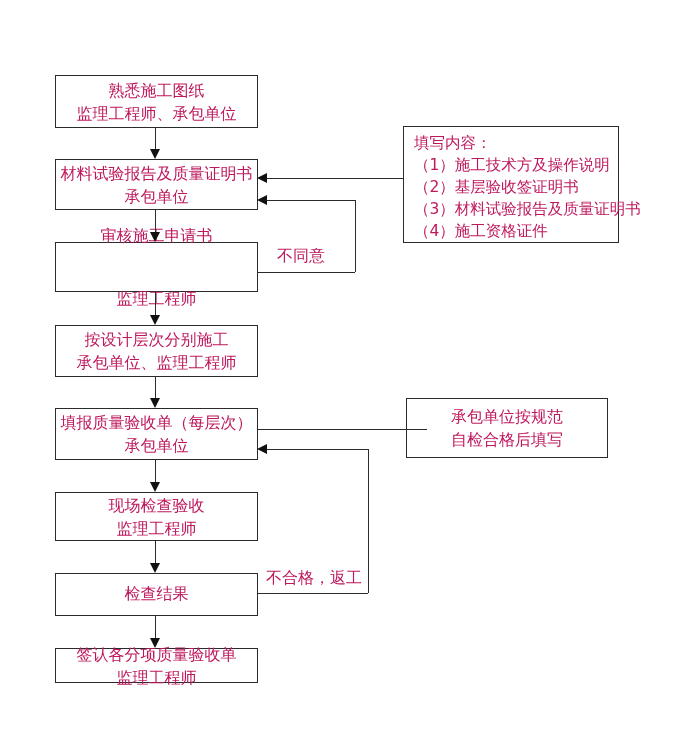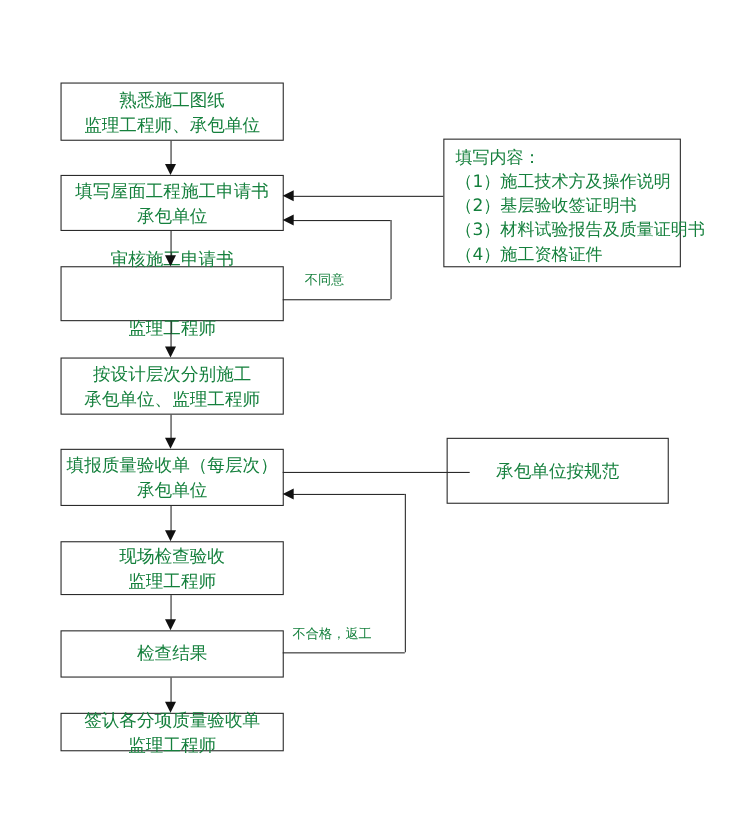--- a/index.html
+++ b/index.html
@@ -2,21 +2,21 @@
 <html><head>
 <meta charset="utf-8">
 <style>
   html, body { margin: 0; padding: 0; background: #ffffff; }
   .canvas {
     position: relative;
     width: 683px;
     height: 741px;
     background: #ffffff;
     font-family: "DejaVu Sans", sans-serif;
-    color: #15803d;
+    color: #be185d;
     overflow: hidden;
     border-radius: 29px;
   }
   .node {
     position: absolute;
     box-sizing: border-box;
     border: 1px solid #2b2b2b;
     background: #ffffff;
     display: flex;
     flex-direction: column;
@@ -89,35 +89,35 @@
   #loop1v    { left: 355px; top: 200px; height: 72px; }
   #loop1bot  { left: 257px; top: 272px; width: 98px; }
   
   #connB { left: 257px; top: 429px; width: 170px; }
   
   #loop2top  { left: 266px; top: 449px; width: 102px; }
   #loop2head { left: 257px; top: 444px; }
   #loop2v    { left: 368px; top: 449px; height: 144px; }
   #loop2bot  { left: 257px; top: 593px; width: 111px; }
   
-  .edge-label { position: absolute; font-size: 12px; white-space: nowrap; background: #ffffff; }
+  .edge-label { position: absolute; font-size: 16px; white-space: nowrap; background: #ffffff; }
   #labelDisagree { left: 277px; top: 246px; }
   #labelRework   { left: 266px; top: 568px; }
 </style>
 </head>
 <body>
 
 <div class="canvas">
 
   <div class="node step" id="step1">
     <div class="line">熟悉施工图纸</div>
     <div class="line">监理工程师、承包单位</div>
   </div>
   <div class="node step" id="step2">
-    <div class="line">填写屋面工程施工申请书</div>
+    <div class="line">材料试验报告及质量证明书</div>
     <div class="line">承包单位</div>
   </div>
   <div class="node step" id="step3">
     <div class="line">审核施工申请书</div>
     <div class="line">监理工程师</div>
   </div>
   <div class="node step" id="step4">
     <div class="line">按设计层次分别施工</div>
     <div class="line">承包单位、监理工程师</div>
   </div>
@@ -139,20 +139,21 @@
 
   <div id="annA">
     <div class="line">填写内容：</div>
     <div class="line">（1）施工技术方及操作说明</div>
     <div class="line">（2）基层验收签证明书</div>
     <div class="line">（3）材料试验报告及质量证明书</div>
     <div class="line">（4）施工资格证件</div>
   </div>
   <div id="annB">
     <div class="line">承包单位按规范</div>
+    <div class="line">自检合格后填写</div>
   </div>
 
   <div class="vline vflow" id="vl1"></div>
   <div class="arrow-down vhead" id="vh1"></div>
   <div class="vline vflow" id="vl2"></div>
   <div class="arrow-down vhead" id="vh2"></div>
   <div class="vline vflow" id="vl3"></div>
   <div class="arrow-down vhead" id="vh3"></div>
   <div class="vline vflow" id="vl4"></div>
   <div class="arrow-down vhead" id="vh4"></div>

